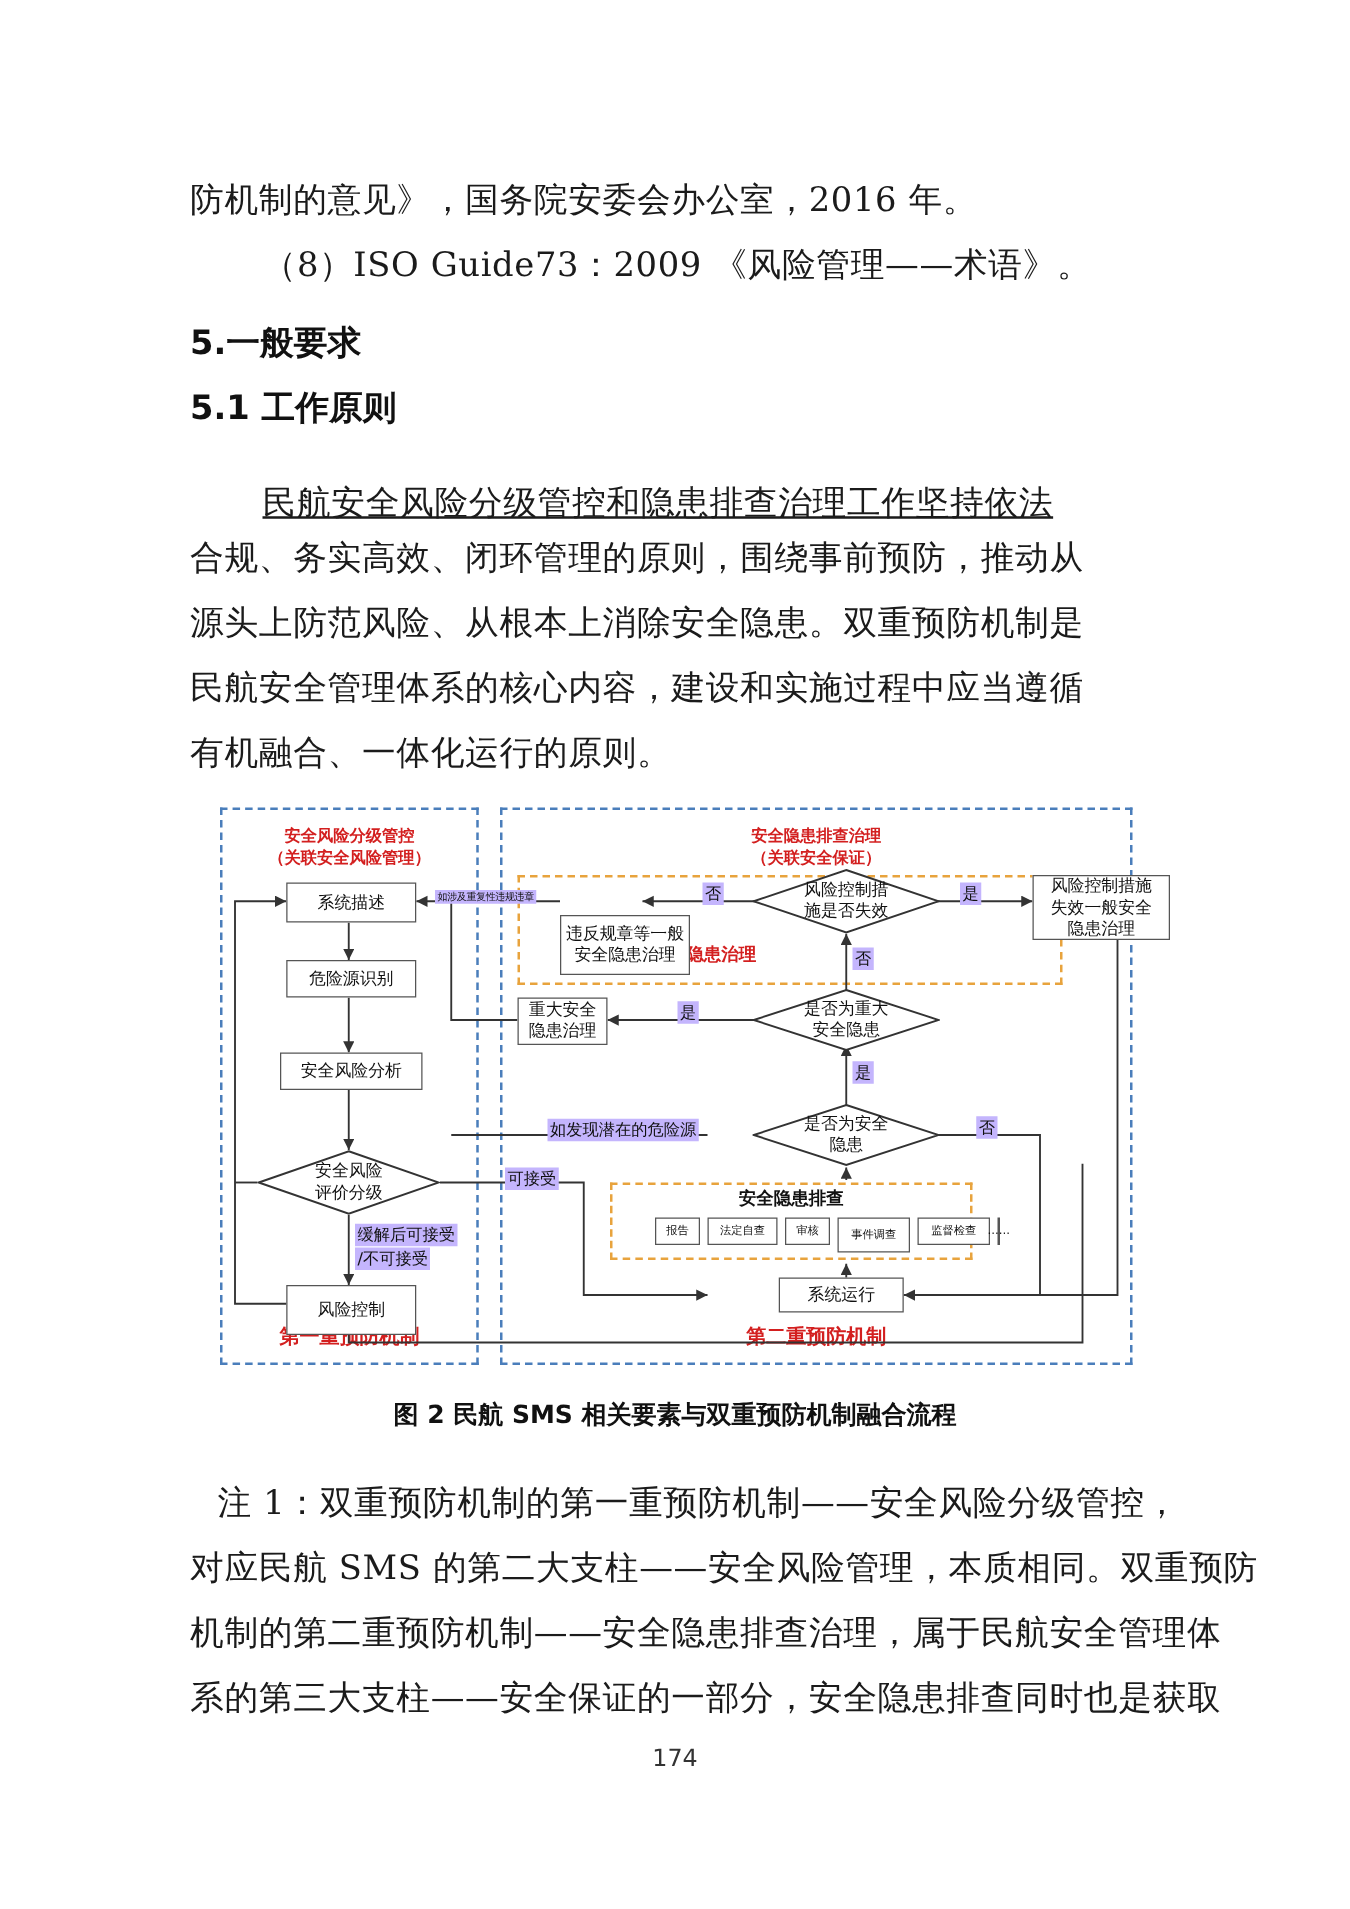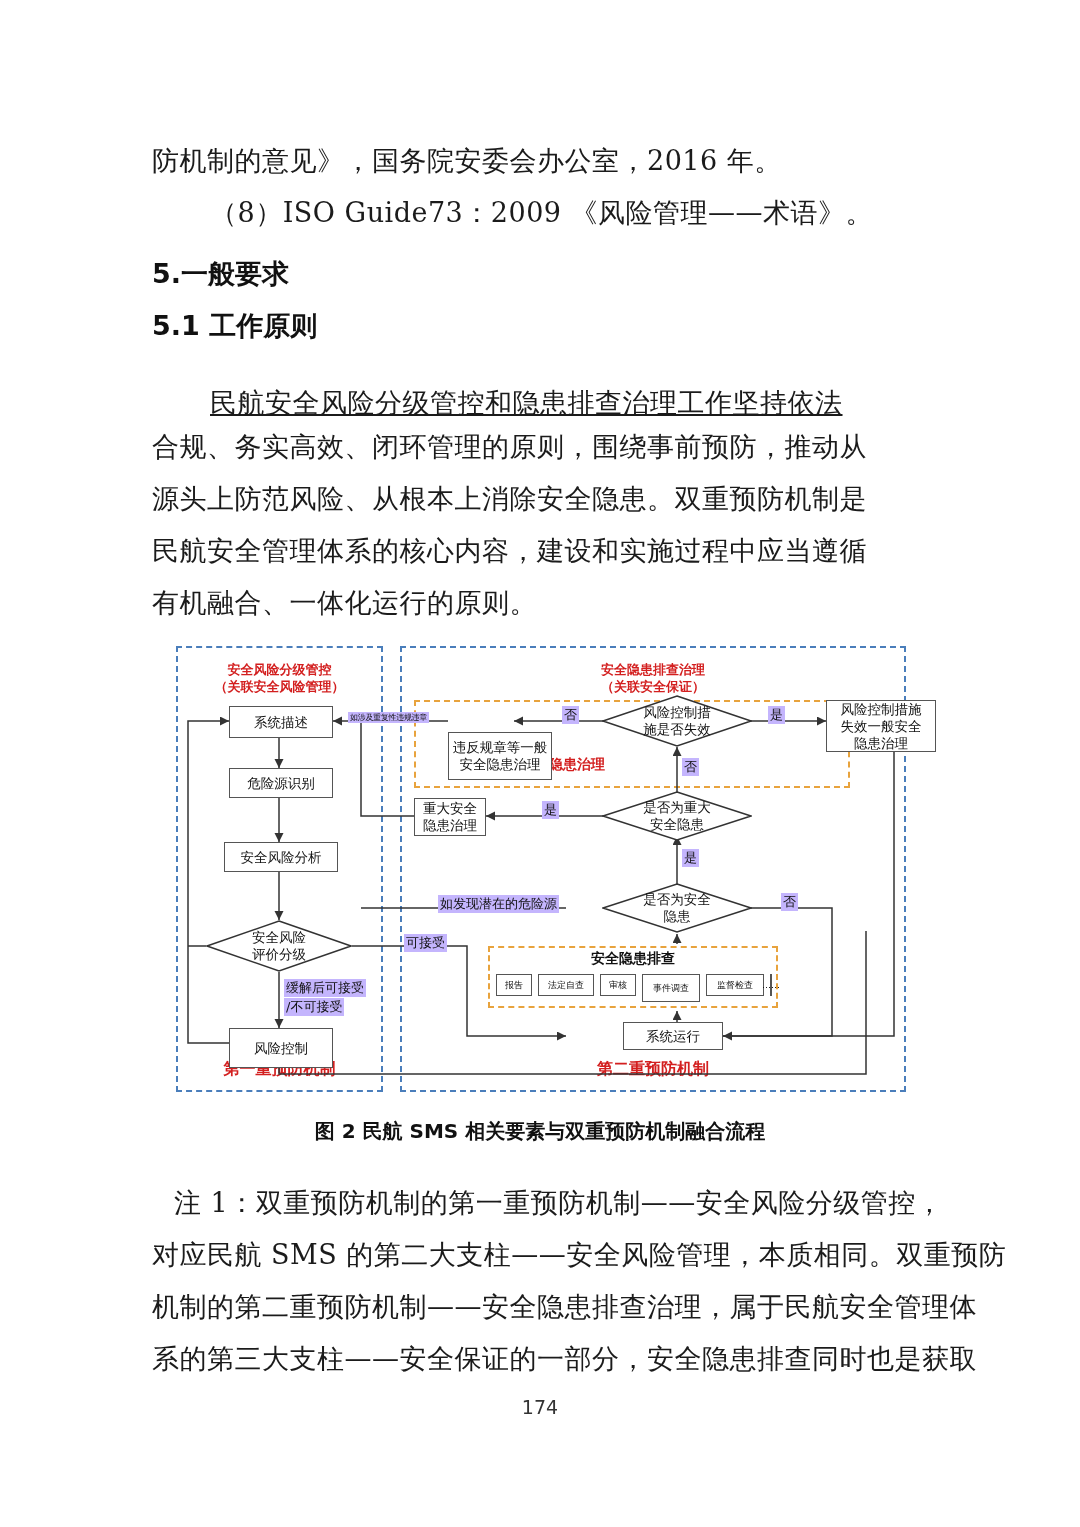--- a/index.html
+++ b/index.html
@@ -82,21 +82,21 @@
     box-sizing:border-box;
     border:1.6px solid #555;
     background:#fff;
     display:flex;align-items:center;justify-content:center;
     text-align:center;
     font-size:13.5px;
     line-height:17px;
     color:#111;
     z-index:5;
   }
-  .node.small{font-size:9px;line-height:11px;border-width:1.2px;}
+  .node.small{font-size:9px;line-height:11px;border-width:1.2px;margin-left:28px;}
   .diamond-wrap{
     position:absolute;
     z-index:5;
   }
   .diamond-wrap svg{position:absolute;left:0;top:0;}
   .diamond-txt{
     position:absolute;left:0;top:0;width:100%;height:100%;
     display:flex;align-items:center;justify-content:center;
     text-align:center;font-size:13.5px;line-height:17px;color:#111;
     pointer-events:none;

